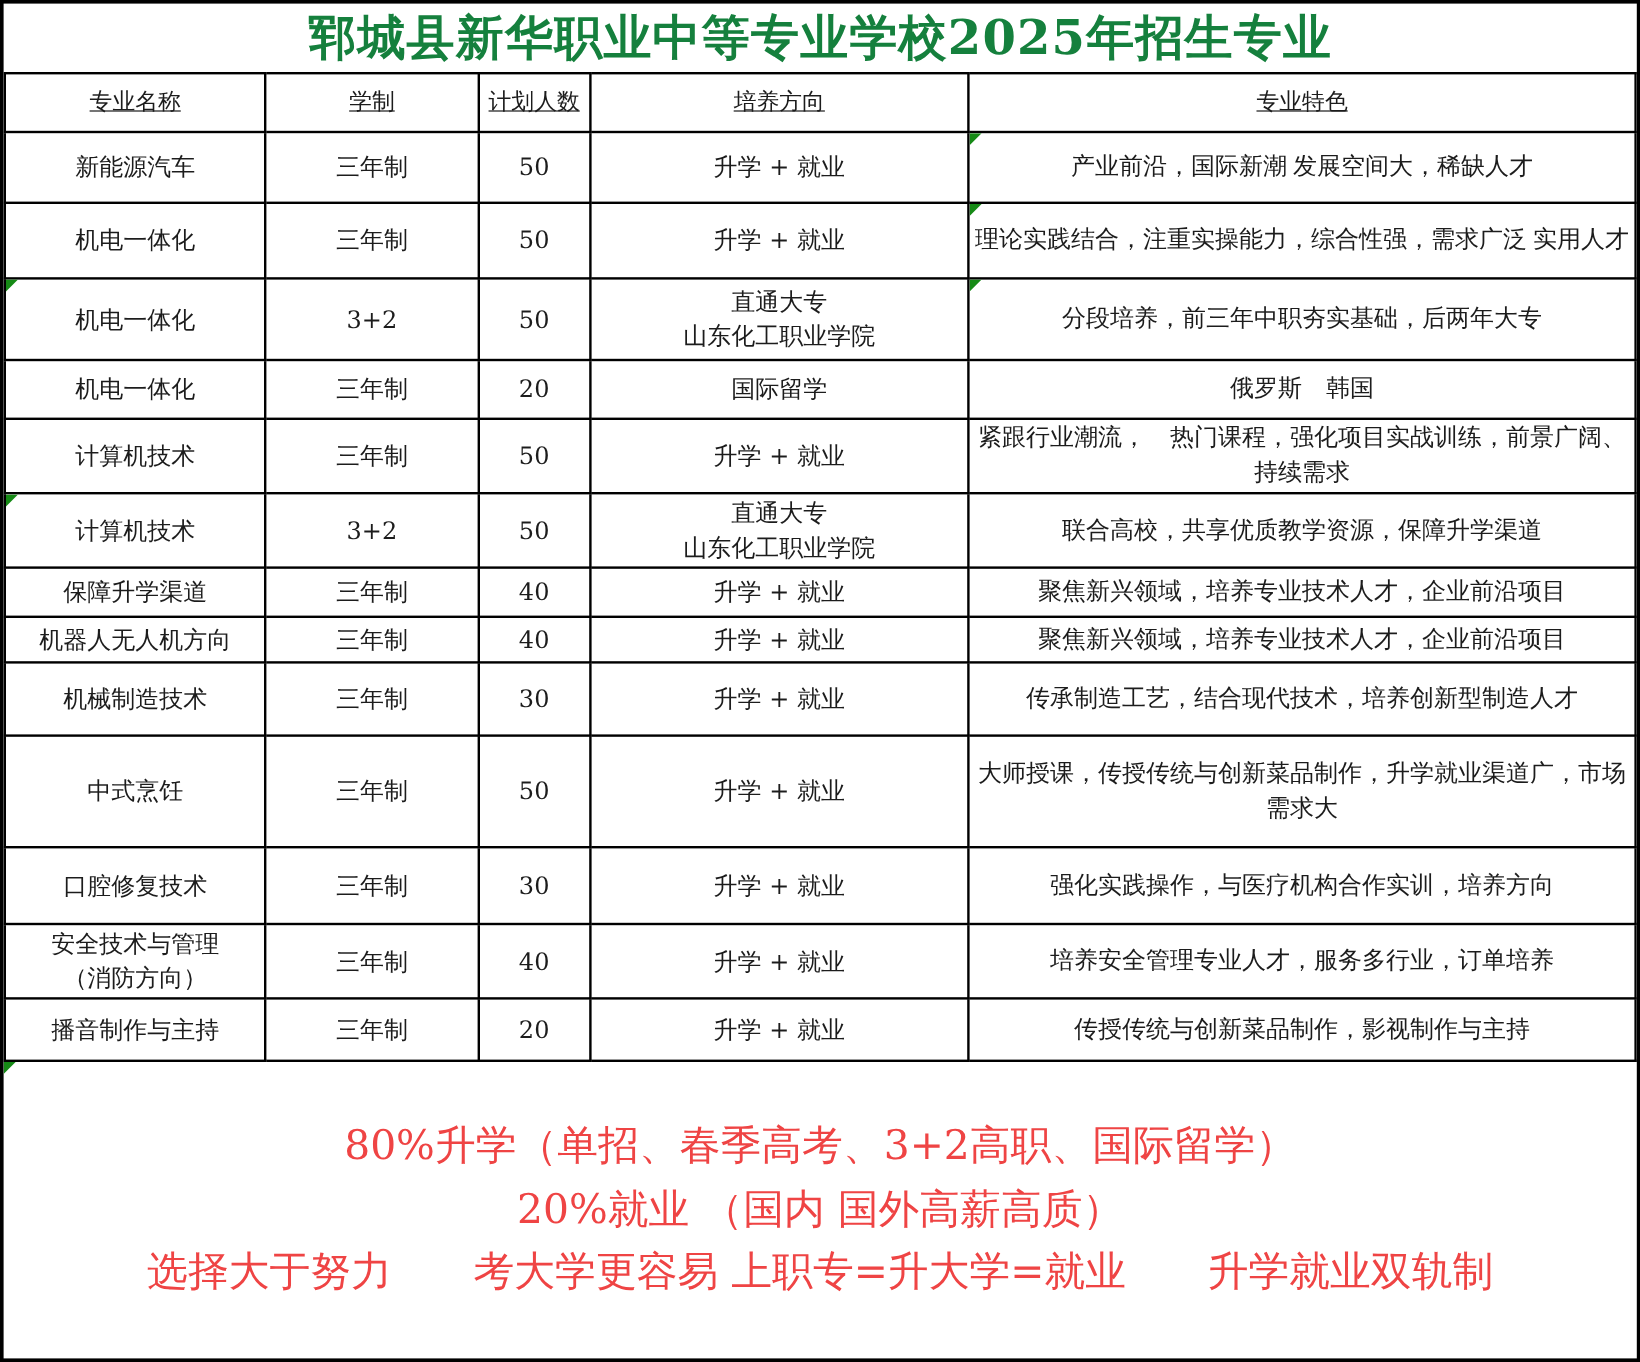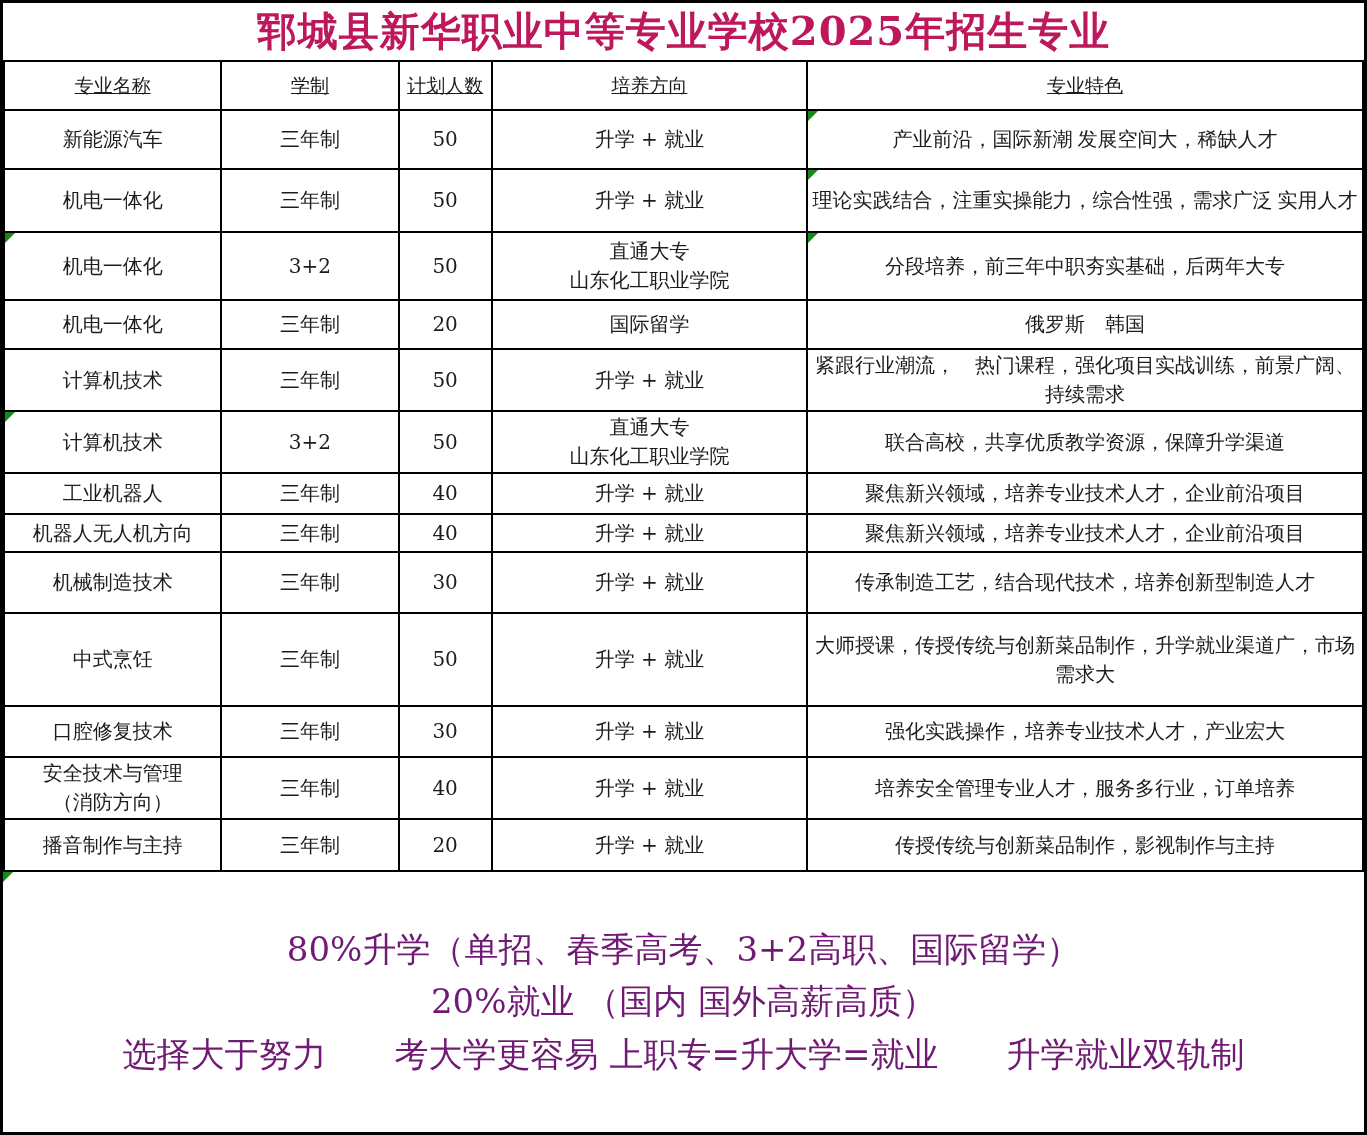--- a/index.html
+++ b/index.html
@@ -15,21 +15,21 @@
     border:3px solid #000;
     background:#fff;
     display:flex;flex-direction:column;
     overflow:hidden;
   }
   .title-row{
     box-sizing:border-box;
     height:57px;flex:0 0 57px;
     display:flex;align-items:center;justify-content:center;
     font-size:40px;font-weight:bold;letter-spacing:1px;
-    color:#be185d;
+    color:#15803d;
   }
   table.grid{
     border-collapse:collapse;
     table-layout:fixed;
     width:100%;
     flex:0 0 auto;
   }
   table.grid td,table.grid th{
     box-sizing:border-box;
     border:2px solid #000;
@@ -53,21 +53,21 @@
     border-right:10px solid transparent;
     pointer-events:none;
   }
   .footer{
     box-sizing:border-box;
     flex:1 1 auto;
     position:relative;
     display:flex;flex-direction:column;
     align-items:center;justify-content:center;
     gap:15px;
-    color:#701a75;
+    color:#ef4444;
   }
   .footer-line{
     font-size:34px;
     line-height:1.1;
     text-align:center;
     white-space:pre;
   }
 </style>
 </head>
 <body>
@@ -132,21 +132,21 @@
         </tr>
         <tr style="height: 62px;">
           <td class="pre">计算机技术<span class="marker-icon" style="border-top-color: rgb(22, 138, 22);"></span></td>
           <td>3+2</td>
           <td>50</td>
           <td class="pre">直通大专
 山东化工职业学院</td>
           <td class="feature-cell">联合高校，共享优质教学资源，保障升学渠道</td>
         </tr>
         <tr style="height: 41px;">
-          <td class="pre">工业机器人</td>
+          <td class="pre">保障升学渠道</td>
           <td>三年制</td>
           <td>40</td>
           <td class="pre">升学 + 就业</td>
           <td class="feature-cell">聚焦新兴领域，培养专业技术人才，企业前沿项目</td>
         </tr>
         <tr style="height: 38px;">
           <td class="pre">机器人无人机方向</td>
           <td>三年制</td>
           <td>40</td>
           <td class="pre">升学 + 就业</td>
@@ -159,26 +159,26 @@
           <td class="pre">升学 + 就业</td>
           <td class="feature-cell">传承制造工艺，结合现代技术，培养创新型制造人才</td>
         </tr>
         <tr style="height: 93px;">
           <td class="pre">中式烹饪</td>
           <td>三年制</td>
           <td>50</td>
           <td class="pre">升学 + 就业</td>
           <td class="feature-cell feature-left">大师授课，传授传统与创新菜品制作，升学就业渠道广，市场需求大</td>
         </tr>
-        <tr style="height: 51px;">
+        <tr style="height: 64px;">
           <td class="pre">口腔修复技术</td>
           <td>三年制</td>
           <td>30</td>
           <td class="pre">升学 + 就业</td>
-          <td class="feature-cell">强化实践操作，培养专业技术人才，产业宏大</td>
+          <td class="feature-cell">强化实践操作，与医疗机构合作实训，培养方向</td>
         </tr>
         <tr style="height: 54px;">
           <td class="pre">安全技术与管理
 （消防方向）</td>
           <td>三年制</td>
           <td>40</td>
           <td class="pre">升学 + 就业</td>
           <td class="feature-cell">培养安全管理专业人才，服务多行业，订单培养</td>
         </tr>
         <tr style="height: 52px;">

